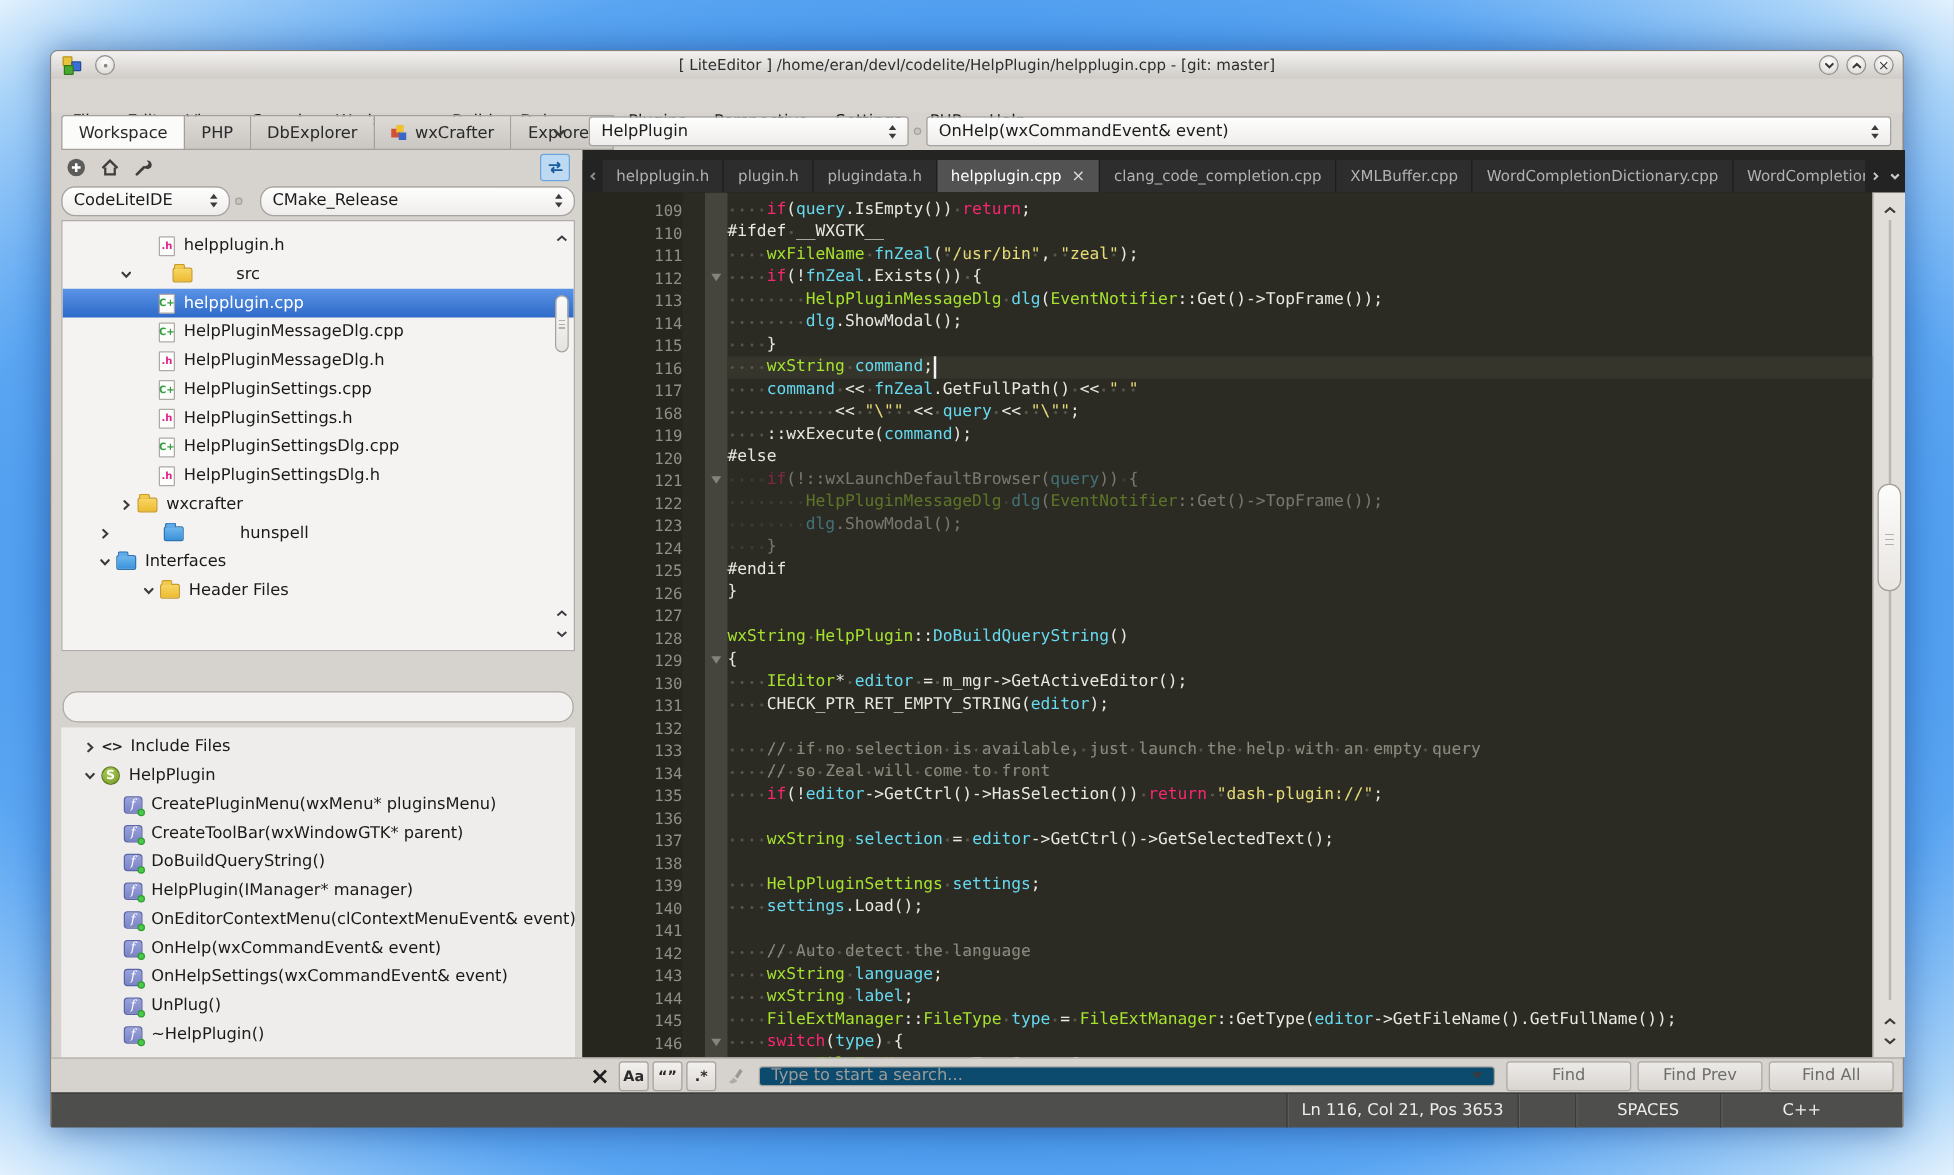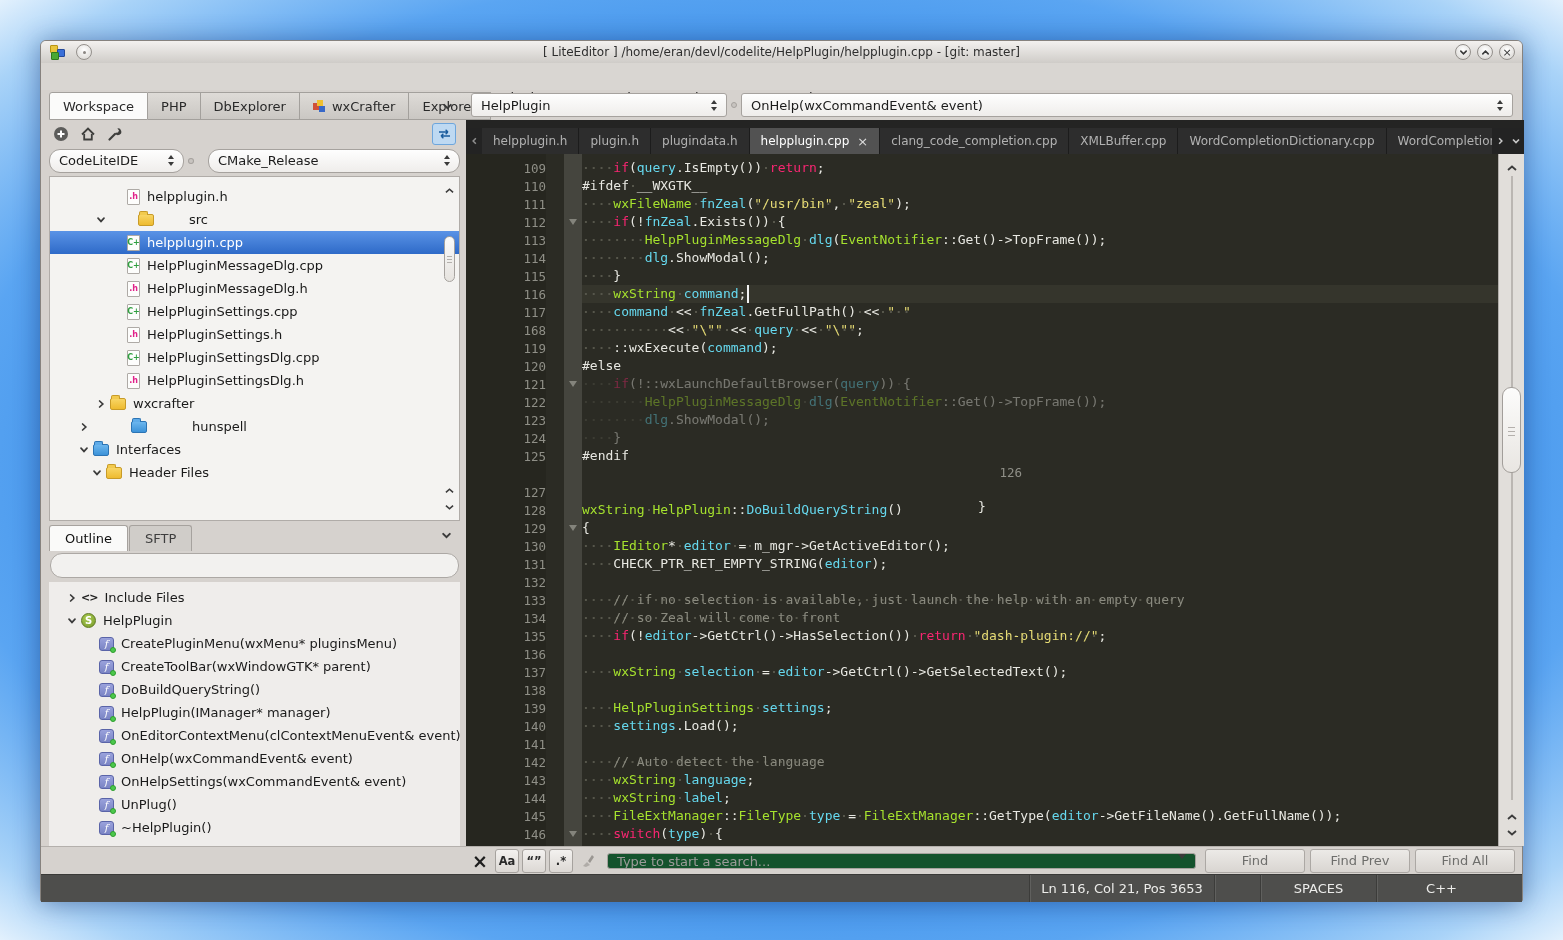--- a/index.html
+++ b/index.html
@@ -164,22 +164,22 @@
 .vs-b2 { position:absolute; bottom:5px; left:7px; }
 
 
 .searchbar { position:absolute; top:805px; left:0; right:0; height:28px; background:#d6d2ce;
   border-top:1px solid #b4b0ac; display:flex; align-items:center; padding-left:427px; padding-right:7px; gap:3px; }
 .sclose { width:24px; height:24px; display:flex; align-items:center; justify-content:center;
   font-size:19px; font-weight:bold; color:#1e1e1e; flex:none; }
 .sbtn { width:24px; height:24px; border:1px solid #a6a29e; border-radius:3px;
   background:linear-gradient(#f3f1ef,#dcd8d4); display:flex; align-items:center; justify-content:center;
   font-size:11.5px; font-weight:bold; color:#2a2a2a; flex:none; }
-.scombo { flex:1; height:16px; background:#14532d; border:1px solid #a6a29e; border-radius:3px;
-  display:flex; padding:0 9px; margin:0 4px; font-size:13px; color:#9b9b99; }
+.scombo { flex:1; height:16px; background:#0c4a6e; border:1px solid #a6a29e; border-radius:3px;
+  display:flex; align-items:center; padding:0 9px; margin:0 4px; font-size:13px; color:#9b9b99; }
 .scombo .dnarrow { margin-left:auto; width:0; height:0; border-left:4px solid transparent;
   border-right:4px solid transparent; border-top:5px solid #3a3a3a; }
 .fbtn { width:100px; height:24px; border:1px solid #aca8a4; border-radius:3px;
   background:linear-gradient(#eceae7,#d9d5d1); display:flex; align-items:center; justify-content:center;
   font-size:13px; color:#6e6e6c; flex:none; margin-left:2px; }
 
 
 .statusbar { position:absolute; top:833px; left:0; right:0; height:28px; background:#4e4e4c;
   border-top:1px solid #3a3a38; display:flex; justify-content:flex-end; align-items:stretch;
   color:#ececea; font-size:13px; padding-right:16px; }
@@ -394,21 +394,21 @@
           </span>
           <span class="trow" style="padding-left: 25px;">
             <span class="exp">
               <svg width="10" height="10" viewBox="0 0 10 10">
                 <polyline points="2,3.2 5,6.4 8,3.2" fill="none" stroke="#3a3a3a" stroke-width="1.7" stroke-linecap="round"></polyline>
               </svg>
             </span>
             <span class="fld b"></span>
             <span class="tlabel">Interfaces</span>
           </span>
-          <span class="trow" style="padding-left: 38px; text-align: center;">
+          <span class="trow" style="padding-left: 60px; text-align: center;">
             <span class="exp">
               <svg width="10" height="10" viewBox="0 0 10 10">
                 <polyline points="2,3.2 5,6.4 8,3.2" fill="none" stroke="#3a3a3a" stroke-width="1.7" stroke-linecap="round"></polyline>
               </svg>
             </span>
             <span class="fld y"></span>
             <span class="tlabel">Header Files</span>
           </span>
           <span class="tree-scroll">
             <span class="ts-up"><svg width="11" height="8" viewBox="0 0 12 9">
@@ -416,27 +416,20 @@
               </svg></span>
             <span class="ts-thumb"></span>
             <span class="ts-b1"><svg width="11" height="8" viewBox="0 0 12 9">
                 <polyline points="2,6 6,2.5 10,6" fill="none" stroke="#3c3c3c" stroke-width="1.8"></polyline>
               </svg></span>
             <span class="ts-b2"><svg width="11" height="8" viewBox="0 0 12 9">
                 <polyline points="2,3 6,6.5 10,3" fill="none" stroke="#3c3c3c" stroke-width="1.8"></polyline>
               </svg></span>
           </span>
         </div>
-      <div class="outline-tabs">
-        <span class="otab active">Outline</span>
-        <span class="otab">SFTP</span>
-        <span class="otabs-chev"><svg width="11" height="11" viewBox="0 0 10 10">
-              <polyline points="2,3.5 5,6.5 8,3.5" fill="none" stroke="#3a3a3a" stroke-width="1.8" stroke-linecap="round"></polyline>
-            </svg></span>
-      </div>
       <div class="outline-search">
         <input value="" style="">
       </div>
       <div class="outline-tree" id="outline-tree">
           <span class="trow" style="padding-left: 14px;">
             <span class="exp">
               <svg width="10" height="10" viewBox="0 0 10 10">
                 <polyline points="3.6,2 6.8,5 3.6,8" fill="none" stroke="#3a3a3a" stroke-width="1.7" stroke-linecap="round"></polyline>
               </svg>
             </span>
@@ -631,21 +624,21 @@
             <span class="line dim" style="display: flex;">
               <span class="ln">124</span>
               <span class="fold"></span>
               <span class="txt"><span class="tk-ws">    </span><span class="tk-p">}</span></span>
             </span>
             <span class="line" style="display: flex;">
               <span class="ln">125</span>
               <span class="fold"></span>
               <span class="txt"><span class="tk-p">#endif</span></span>
             </span>
-            <span class="line" style="display: flex; flex-direction: column;">
+            <span class="line" style="display: flex;">
               <span class="ln">126</span>
               <span class="fold"></span>
               <span class="txt"><span class="tk-p">}</span></span>
             </span>
             <span class="line" style="display: flex;">
               <span class="ln">127</span>
               <span class="fold"></span>
               <span class="txt"></span>
             </span>
             <span class="line" style="display: flex;">

